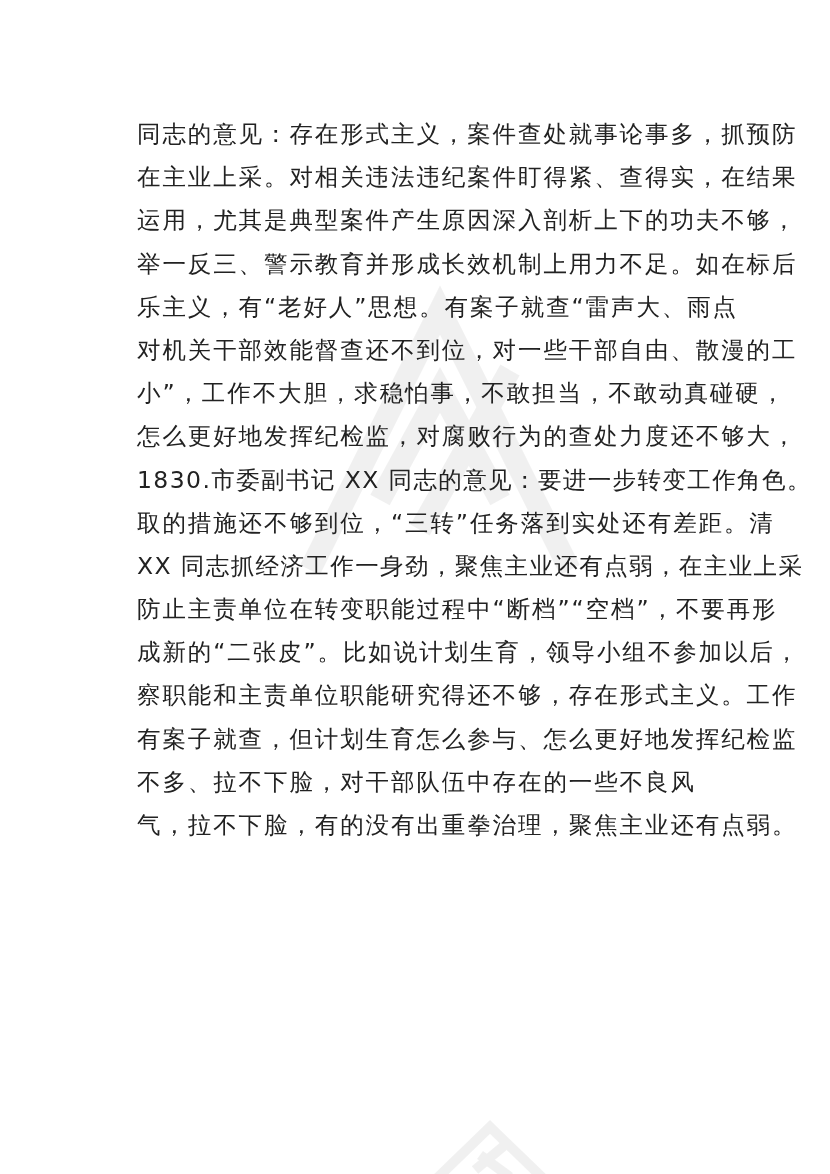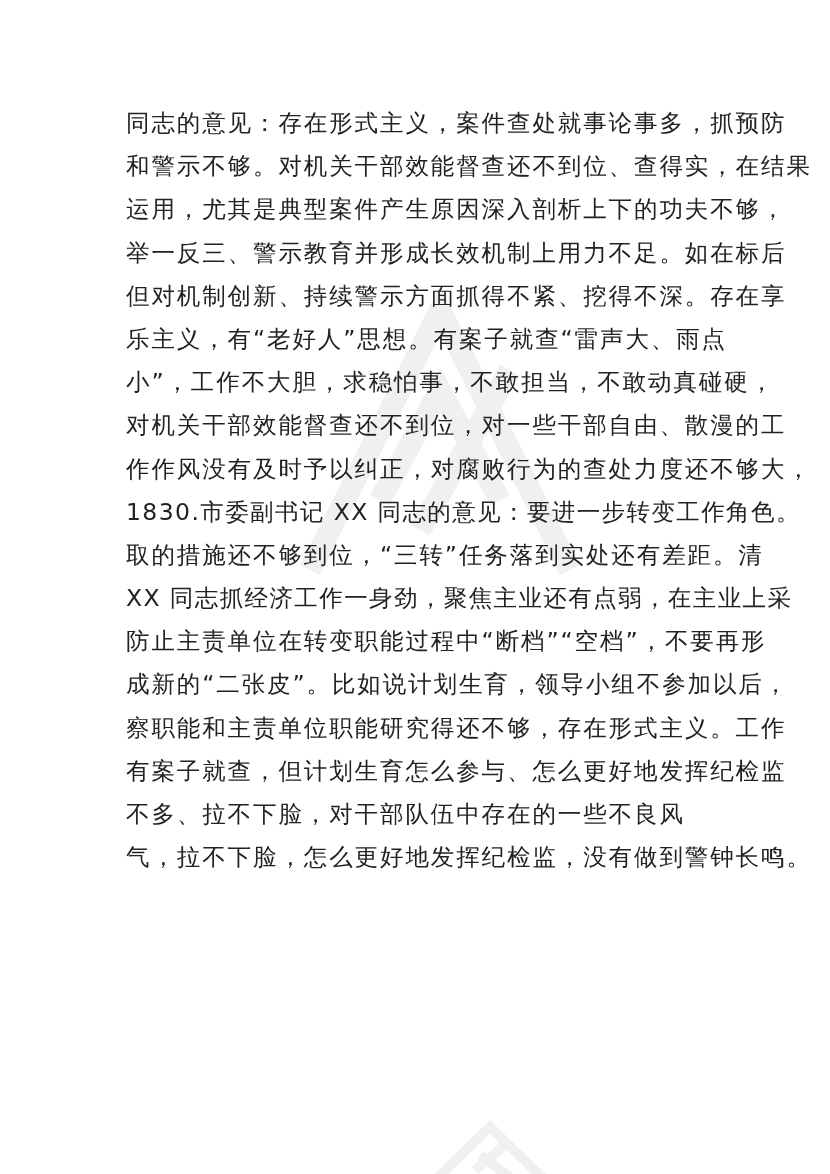--- a/index.html
+++ b/index.html
@@ -23,21 +23,21 @@
     .watermark {
       position: absolute;
       pointer-events: none;
       opacity: 0.09;
     }
     .body-text {
       position: absolute;
       left: 126px;
       top: 105px;
       width: 600px;
-      margin: 0;
+      margin: 11px;
       padding: 0;
     }
     .line {
       display: block;
       height: 43.2px;
       line-height: 36px;
       font-family: "DejaVu Sans", sans-serif;
       font-size: 23.5px;
       color: #222222;
       white-space: nowrap;
@@ -62,31 +62,30 @@
 
   <svg class="watermark" style="left:420px; top:1115px;" width="140" height="70" viewBox="0 0 140 70">
     <g fill="none" stroke="#666" stroke-width="10">
       <path d="M10 70 L70 12 L130 70"></path>
       <path d="M55 55 L85 30 M60 40 L90 62"></path>
     </g>
   </svg>
 
   <div class="body-text">
     <span class="line">同志的意见：存在形式主义，案件查处就事论事多，抓预防</span>
-    <span class="line">和警示不够。对机关干部效能督查还不到位、查得实，在结果</span>
+    <span class="line">在主业上采。对相关违法违纪案件盯得紧、查得实，在结果</span>
     <span class="line">运用，尤其是典型案件产生原因深入剖析上下的功夫不够，</span>
     <span class="line">举一反三、警示教育并形成长效机制上用力不足。如在标后</span>
-    <span class="line">但对机制创新、持续警示方面抓得不紧、挖得不深。存在享</span>
     <span class="line">乐主义，有“老好人”思想。有案子就查“雷声大、雨点</span>
+    <span class="line">对机关干部效能督查还不到位，对一些干部自由、散漫的工</span>
     <span class="line">小”，工作不大胆，求稳怕事，不敢担当，不敢动真碰硬，</span>
-    <span class="line">对机关干部效能督查还不到位，对一些干部自由、散漫的工</span>
-    <span class="line">作作风没有及时予以纠正，对腐败行为的查处力度还不够大，</span>
+    <span class="line">怎么更好地发挥纪检监，对腐败行为的查处力度还不够大，</span>
     <span class="line latin-start">1830.市委副书记 XX 同志的意见：要进一步转变工作角色。</span>
     <span class="line">取的措施还不够到位，“三转”任务落到实处还有差距。清</span>
     <span class="line latin-start">XX 同志抓经济工作一身劲，聚焦主业还有点弱，在主业上采</span>
     <span class="line">防止主责单位在转变职能过程中“断档”“空档”，不要再形</span>
     <span class="line">成新的“二张皮”。比如说计划生育，领导小组不参加以后，</span>
     <span class="line">察职能和主责单位职能研究得还不够，存在形式主义。工作</span>
     <span class="line">有案子就查，但计划生育怎么参与、怎么更好地发挥纪检监</span>
     <span class="line">不多、拉不下脸，对干部队伍中存在的一些不良风</span>
-    <span class="line">气，拉不下脸，怎么更好地发挥纪检监，没有做到警钟长鸣。</span>
+    <span class="line">气，拉不下脸，有的没有出重拳治理，聚焦主业还有点弱。</span>
   </div>
 </div>
 
 </body></html>

